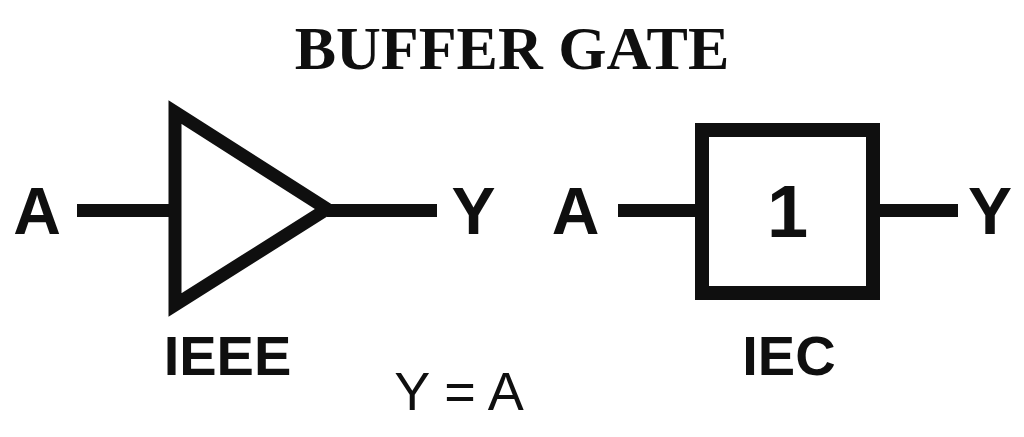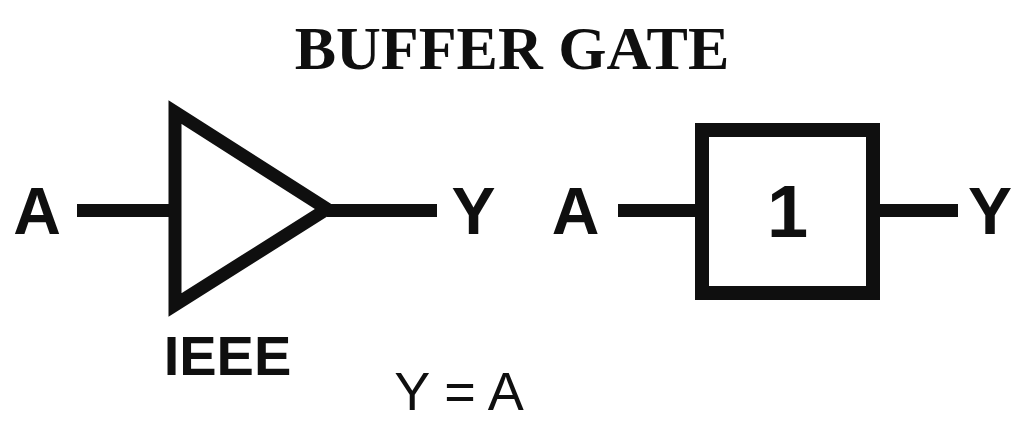--- a/index.html
+++ b/index.html
@@ -126,16 +126,17 @@
   <div class="wire" style="left:618px; top:204px; width:82px;"></div>
 
   <div class="iec-box">
     <span>1</span>
   </div>
 
   <div class="wire" style="left:880px; top:204px; width:78px;"></div>
 
   <div class="sym-label" style="left:962px; top:176px; width:56px;">Y</div>
 
+  <div class="caption" style="left:724px; top:326px; width:130px;">IEC</div>
 
   <div class="equation">Y = A</div>
 
 </div>
 
 </body></html>

